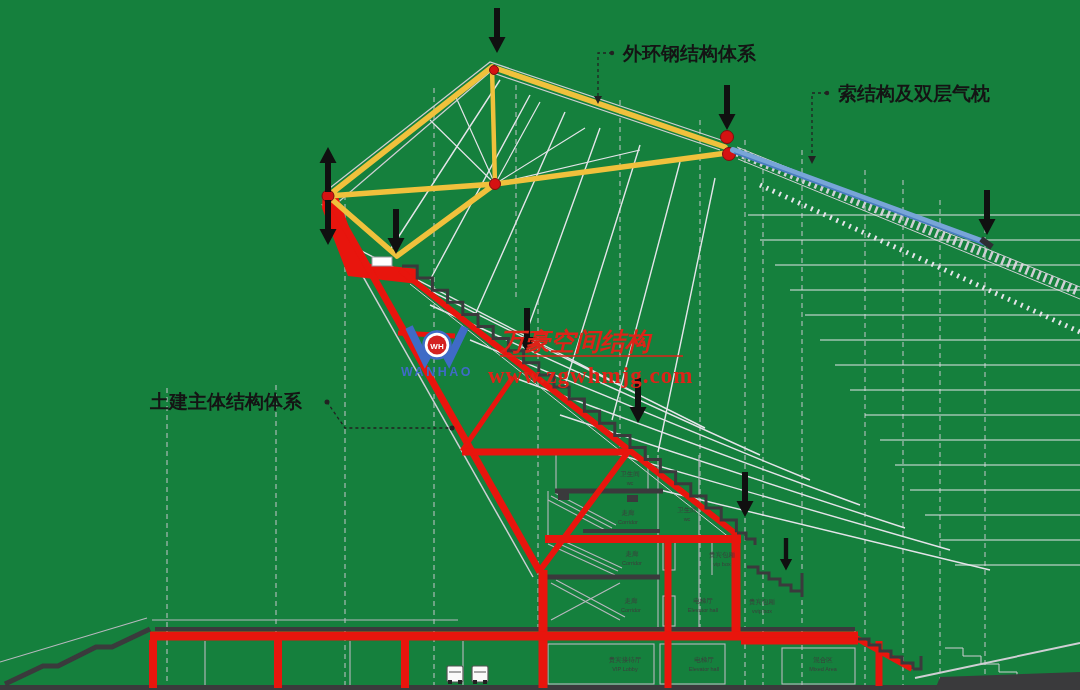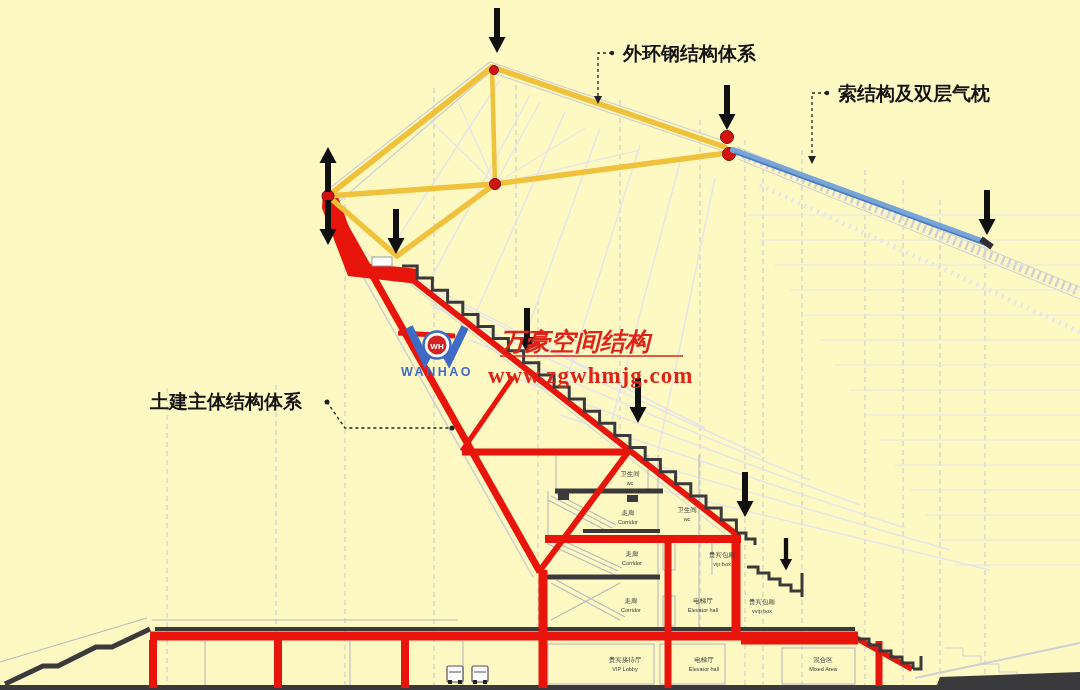--- a/index.html
+++ b/index.html
@@ -1,16 +1,16 @@
 <!DOCTYPE html>
 <html style="--structure-red: #e8150d; --steel-yellow: #f0c13c; --cable-blue: #78a5d8; --cable-blue-dark: #4a7cc0; --node-red: #d51212; --watermark-red: #de2318; --logo-blue: #3f6bc6; --ink: #141414; --slab-dark: #3a3a3c; --arrow-black: #101010;"><head>
 <meta charset="utf-8">
 <style>
   html,body{margin:0;padding:0;background:#ffffff;}
-  .canvas{position:relative;width:1080px;height:690px;background:#fef9c3;overflow:hidden;
+  .canvas{position:relative;width:1080px;height:690px;background:#15803d;overflow:hidden;
           font-family:"Liberation Sans",sans-serif;}
   svg text{font-family:"Liberation Sans",sans-serif;}
   
   .red-s{stroke:var(--structure-red);fill:none;}
   .red-f{fill:var(--structure-red);stroke:none;}
   .yellow{stroke:var(--steel-yellow);fill:none;stroke-linecap:round;}
   .cable{stroke:var(--cable-blue);fill:none;stroke-linecap:round;}
   .cable-edge{stroke:var(--cable-blue-dark);fill:none;}
   .dark{stroke:var(--slab-dark);fill:none;}
   .dark-f{fill:var(--slab-dark);stroke:none;}

